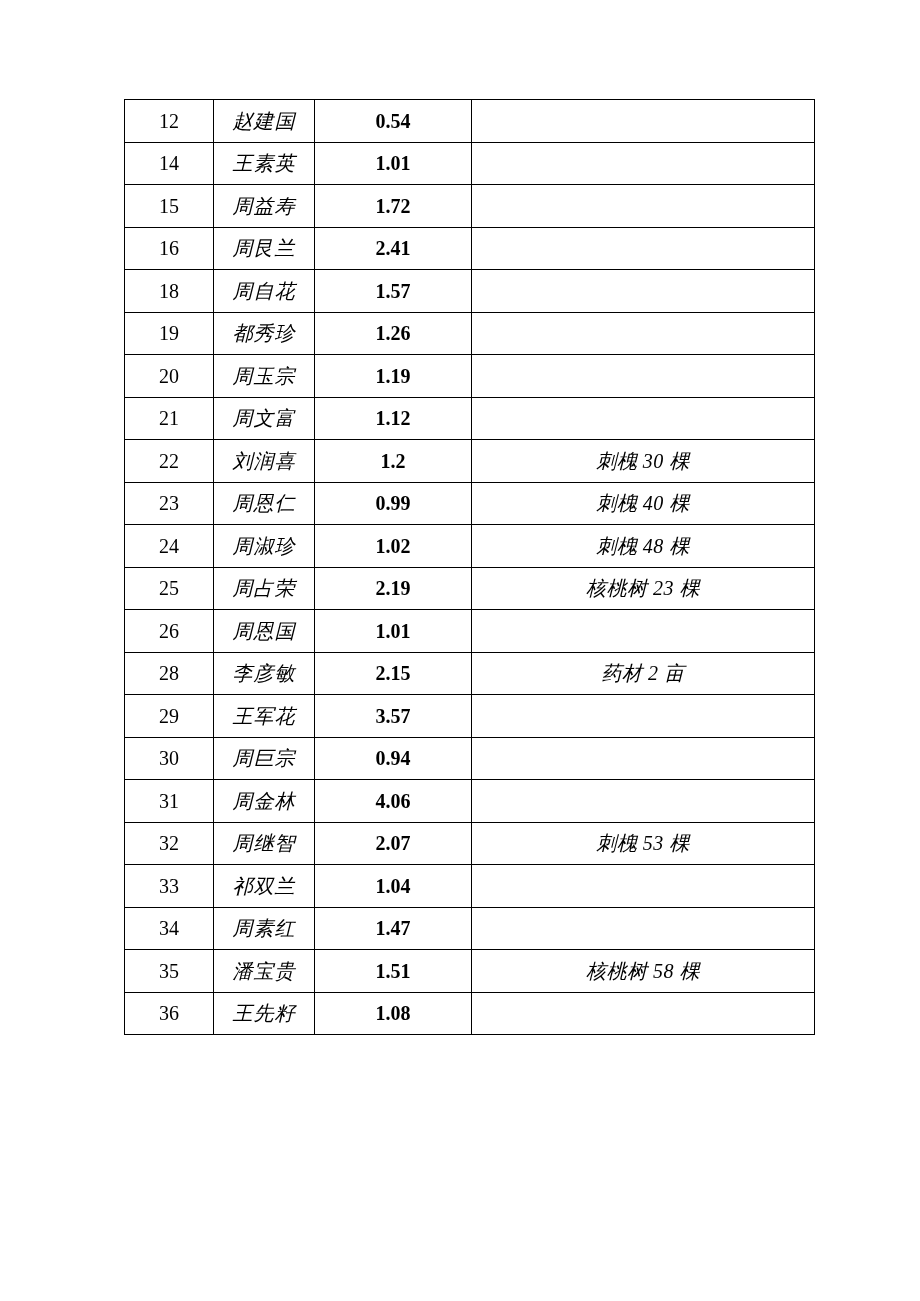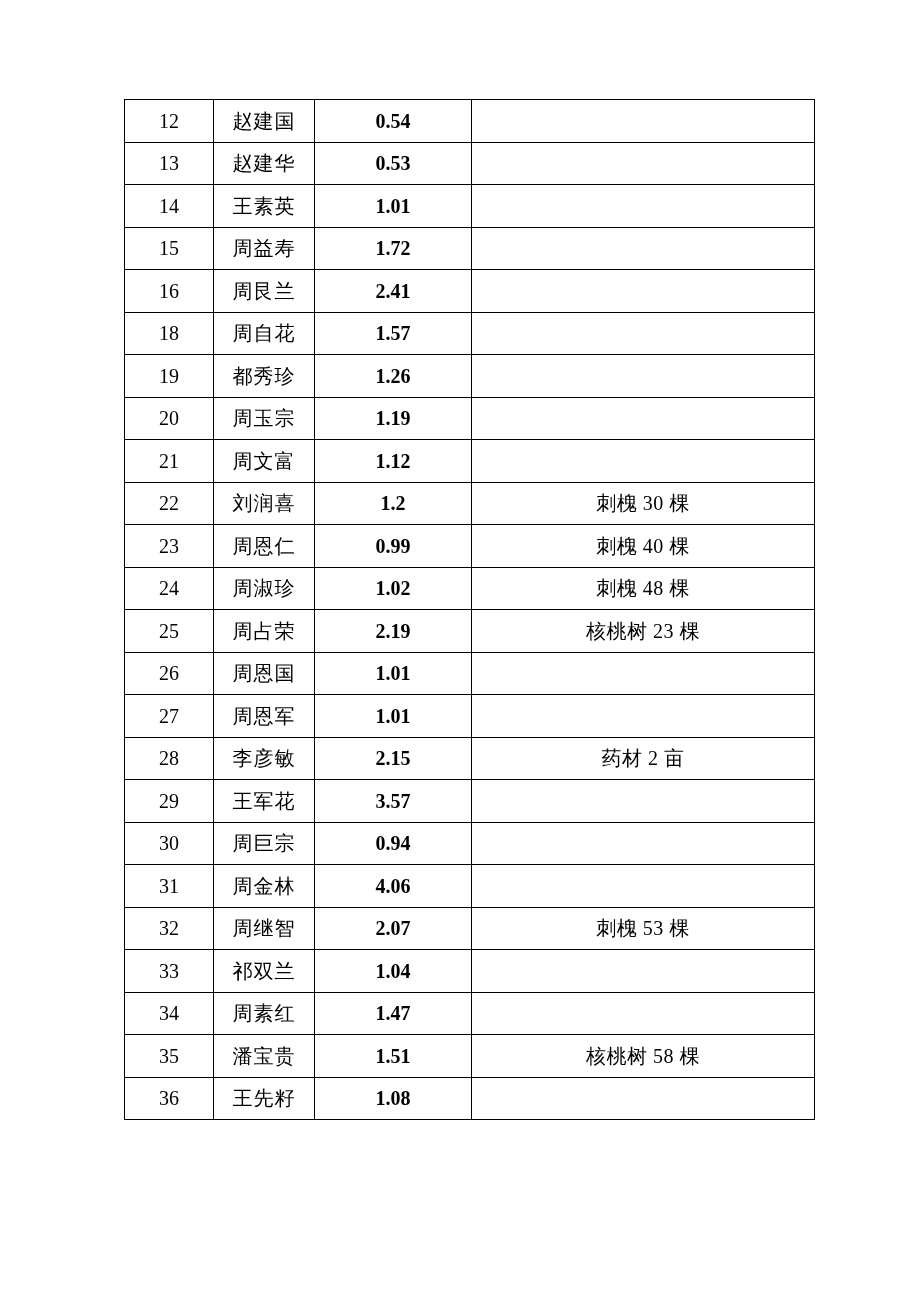--- a/index.html
+++ b/index.html
@@ -55,43 +55,38 @@
     width: 156px;
     font-weight: bold;
   }
   td.col-note {
     width: 342px;
     letter-spacing: 0.5px;
   }
   .cn {
     font-family: "DejaVu Sans", "Liberation Sans", sans-serif;
     font-size: 19px;
+    font-style: italic;
   }
 </style>
 </head>
 <body>
 
 <div class="page">
   <div class="table-wrap">
     <table class="doc-table">
       <tbody>
 
         <tr>
           <td class="col-index">12</td>
           <td class="col-name cn">赵建国</td>
           <td class="col-area">0.54</td>
           <td class="col-note cn"></td>
         </tr>
         <tr>
-          <td class="col-index">13</td>
-          <td class="col-name cn">赵建华</td>
-          <td class="col-area">0.53</td>
-          <td class="col-note cn"></td>
-        </tr>
-        <tr>
           <td class="col-index">14</td>
           <td class="col-name cn">王素英</td>
           <td class="col-area">1.01</td>
           <td class="col-note cn"></td>
         </tr>
         <tr>
           <td class="col-index">15</td>
           <td class="col-name cn">周益寿</td>
           <td class="col-area">1.72</td>
           <td class="col-note cn"></td>
@@ -150,26 +145,20 @@
           <td class="col-area">2.19</td>
           <td class="col-note cn">核桃树 23 棵</td>
         </tr>
         <tr>
           <td class="col-index">26</td>
           <td class="col-name cn">周恩国</td>
           <td class="col-area">1.01</td>
           <td class="col-note cn"></td>
         </tr>
         <tr>
-          <td class="col-index">27</td>
-          <td class="col-name cn">周恩军</td>
-          <td class="col-area">1.01</td>
-          <td class="col-note cn"></td>
-        </tr>
-        <tr>
           <td class="col-index">28</td>
           <td class="col-name cn">李彦敏</td>
           <td class="col-area">2.15</td>
           <td class="col-note cn">药材 2 亩</td>
         </tr>
         <tr>
           <td class="col-index">29</td>
           <td class="col-name cn">王军花</td>
           <td class="col-area">3.57</td>
           <td class="col-note cn"></td>

